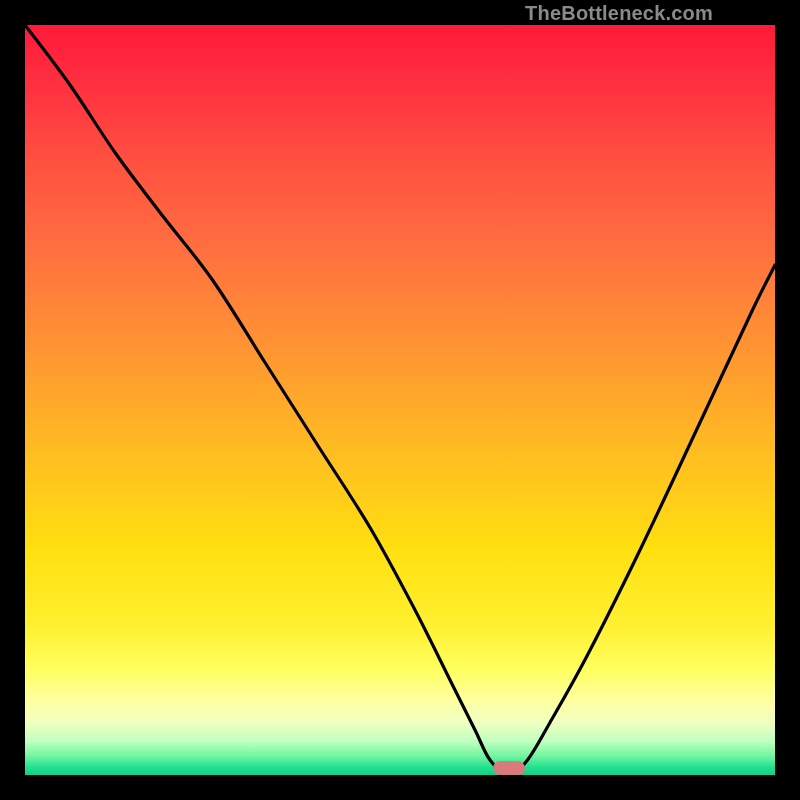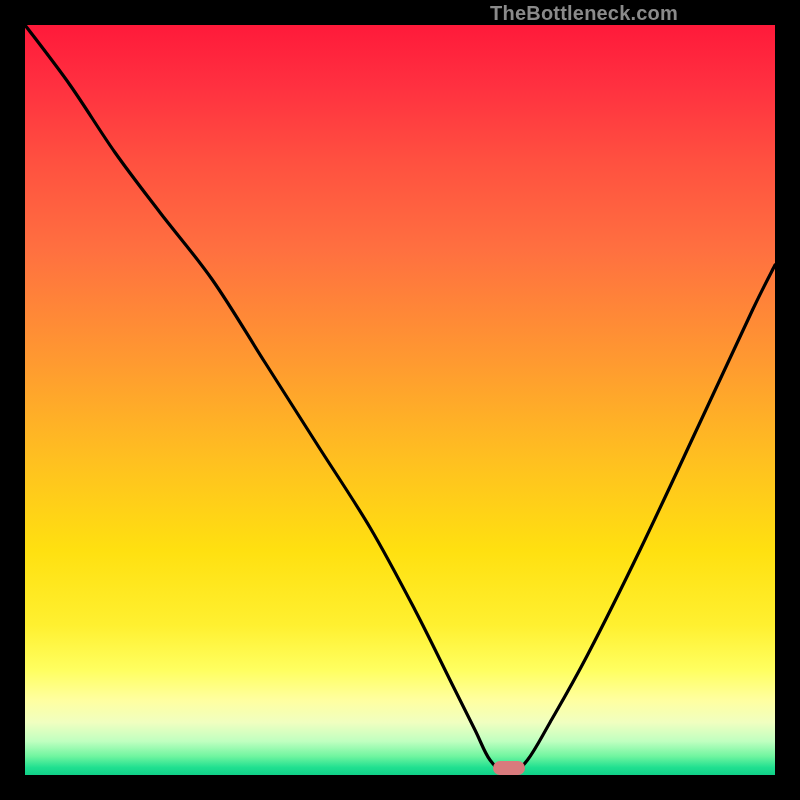--- a/index.html
+++ b/index.html
@@ -10,20 +10,21 @@
     background: #000;
     overflow: hidden;
   }
   .frame {
     position: absolute;
     left: 0;
     top: 0;
     width: 684px;
     height: 800px;
     background: #000;
+    padding-left: 35px;
   }
   .plot-area {
     position: absolute;
     left: 25px;
     top: 25px;
     width: 750px;
     height: 750px;
     background: linear-gradient(to bottom,
       #ff1a3a 0%,
       #ff3040 8%,

